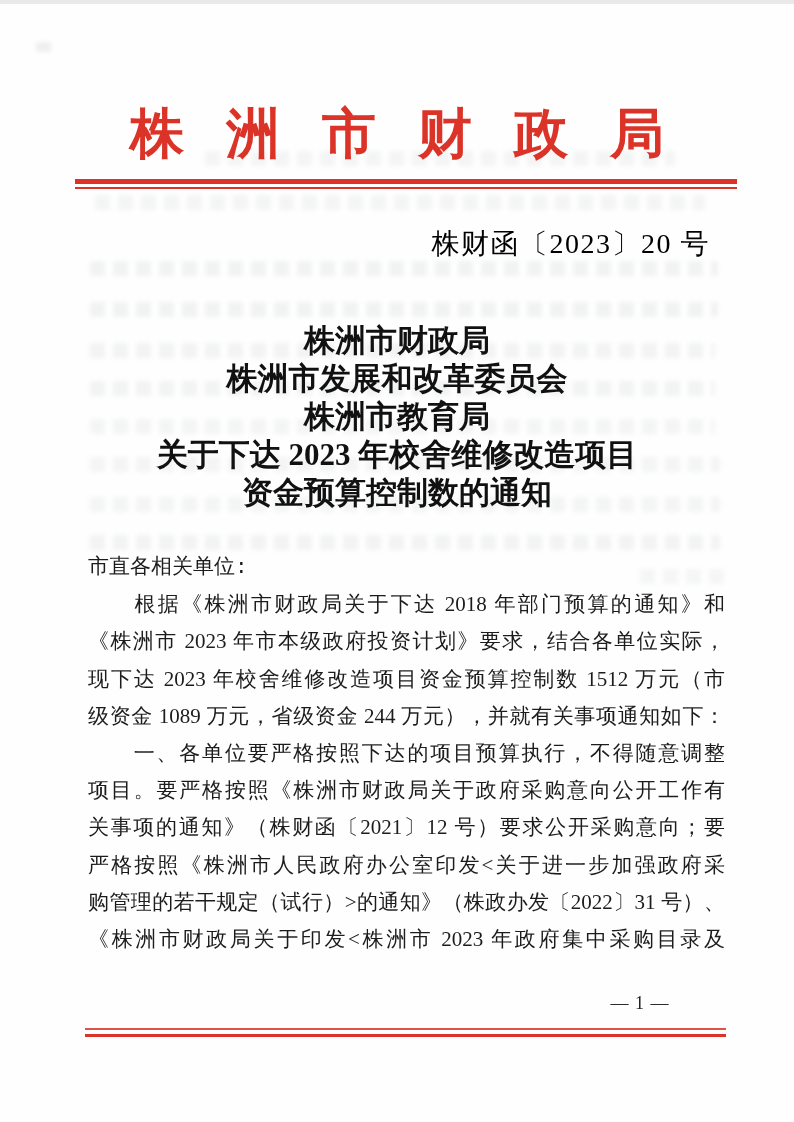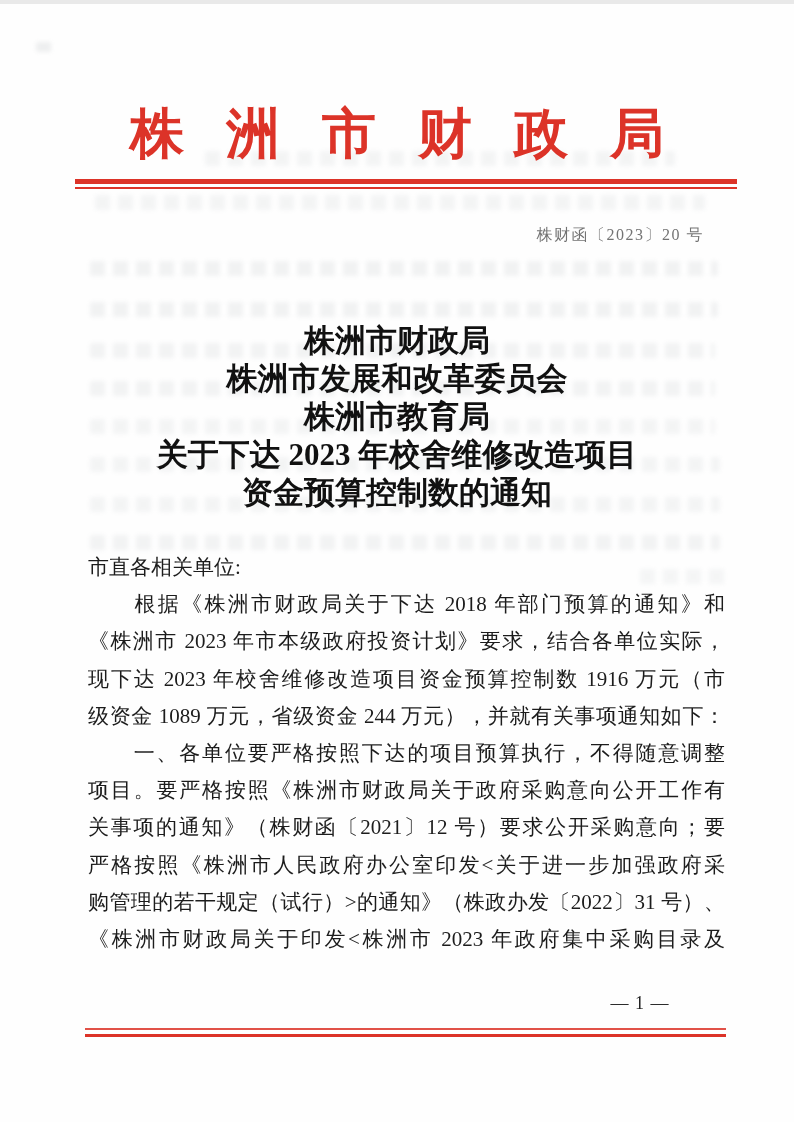--- a/index.html
+++ b/index.html
@@ -30,24 +30,24 @@
     z-index: 2;
   }
 
   .head-rule { position: absolute; top: 175px; left: 75px; width: 662px; z-index: 2; }
   .head-rule .thick { height: 5px;   background: var(--color-accent-red, #dc3328); }
   .head-rule .gap   { height: 2.5px; }
   .head-rule .thin  { height: 2px;   background: var(--color-accent-red, #dc3328); }
 
   .doc-number {
     position: absolute;
-    top: 221px; right: 90px;
-    font-size: 16px;
+    top: 221px; right: 84px;
+    font-size: 28px;
     letter-spacing: 1.5px;
-    color: #737373;
+    color: #000000;
     z-index: 2;
   }
 
   
   .title-block {
     position: absolute;
     top: 318px; left: 0; right: 0;
     text-align: center;
     font-size: 31px;
     font-weight: 700;
@@ -68,20 +68,21 @@
   .body-line {
     text-align: justify;
     text-align-last: justify;
     height: 37.2px;
     overflow: visible;
     white-space: pre-wrap;
   }
   .body-line.salutation {
     text-align: left;
     text-align-last: left;
+    font-family: Liberation Mono, monospace;
   }
 
   
   .page-number {
     position: absolute;
     top: 989px; left: 597px; width: 86px;
     text-align: center;
     font-size: 18px;
     letter-spacing: 1px;
     color: #222;
@@ -149,21 +150,21 @@
     <div>株洲市发展和改革委员会</div>
     <div>株洲市教育局</div>
     <div>关于下达 2023 年校舍维修改造项目</div>
     <div>资金预算控制数的通知</div>
   </div>
 
   <div class="body-block">
     <div class="body-line salutation">市直各相关单位:</div>
     <div class="body-line">　　根据《株洲市财政局关于下达 2018 年部门预算的通知》和</div>
     <div class="body-line">《株洲市 2023 年市本级政府投资计划》要求，结合各单位实际，</div>
-    <div class="body-line">现下达 2023 年校舍维修改造项目资金预算控制数 1916 万元（市</div>
+    <div class="body-line">现下达 2023 年校舍维修改造项目资金预算控制数 1512 万元（市</div>
     <div class="body-line">级资金 1089 万元，省级资金 244 万元），并就有关事项通知如下：</div>
     <div class="body-line">　　一、各单位要严格按照下达的项目预算执行，不得随意调整</div>
     <div class="body-line">项目。要严格按照《株洲市财政局关于政府采购意向公开工作有</div>
     <div class="body-line">关事项的通知》（株财函〔2021〕12 号）要求公开采购意向；要</div>
     <div class="body-line">严格按照《株洲市人民政府办公室印发&lt;关于进一步加强政府采</div>
     <div class="body-line">购管理的若干规定（试行）&gt;的通知》（株政办发〔2022〕31 号）、</div>
     <div class="body-line">《株洲市财政局关于印发&lt;株洲市 2023 年政府集中采购目录及</div>
   </div>
 
   <div class="page-number">— 1 —</div>

